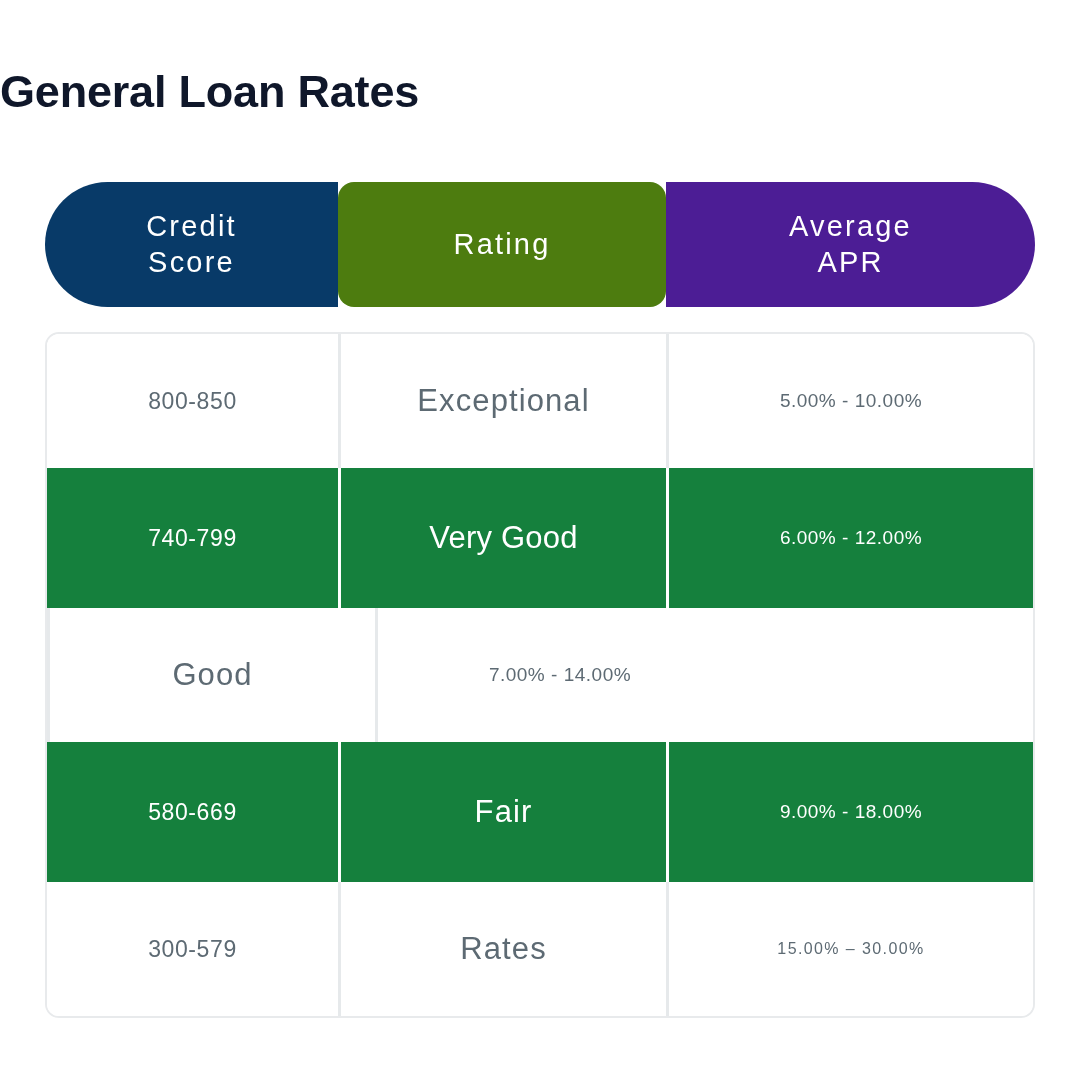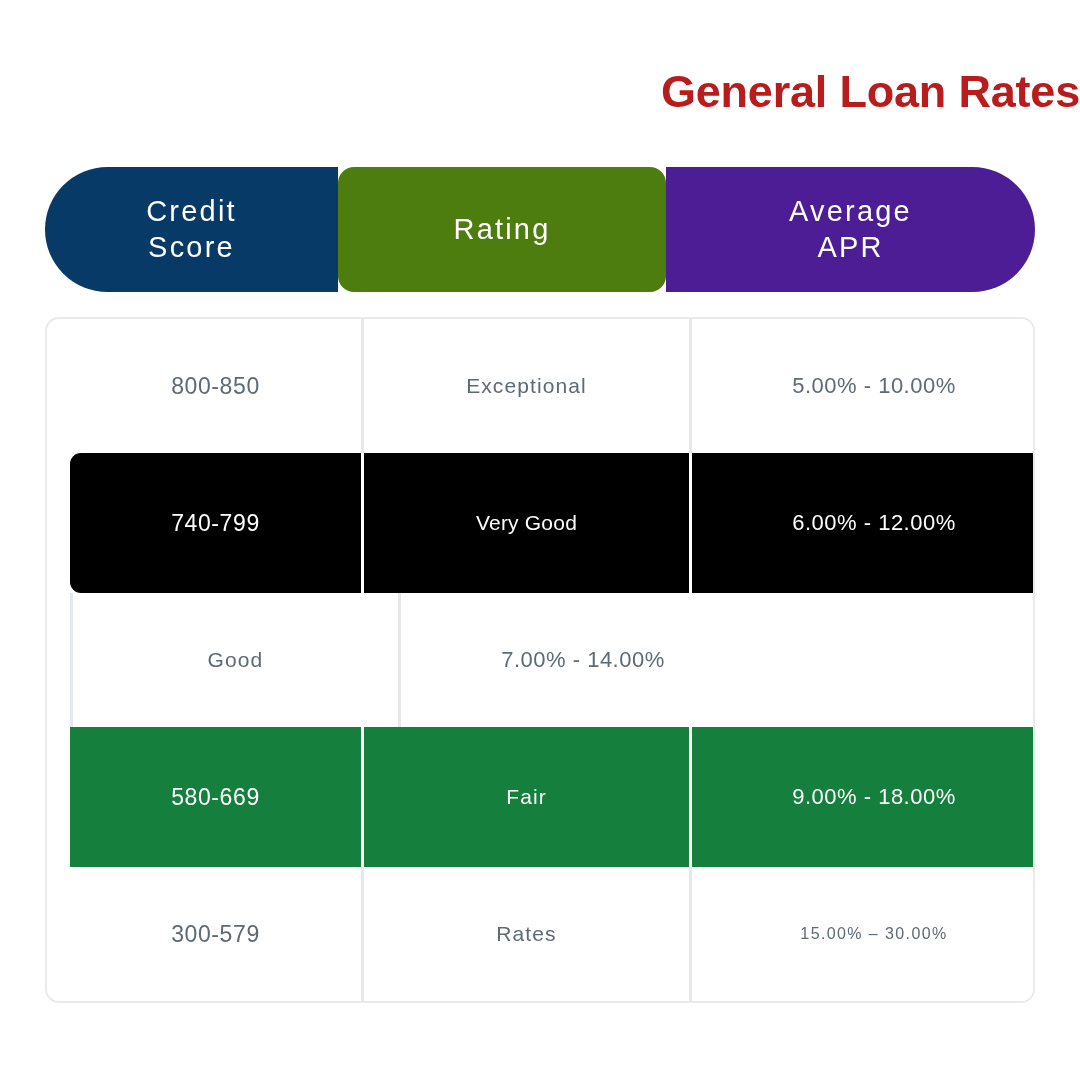--- a/index.html
+++ b/index.html
@@ -20,33 +20,33 @@
     height: 1080px;
     background: #ffffff;
   }
 
   
   .page-title {
     position: absolute;
     left: 0;
     top: 66px;
     width: 1080px;
-    text-align: right;
+    text-align: left;
     font-family: "Liberation Sans", sans-serif;
     font-size: 45px;
     font-weight: bold;
     letter-spacing: -0.2px;
-    color: #b91c1c;
+    color: #0f172a;
   }
 
   
   .table-wrap {
     position: absolute;
     left: 45px;
-    top: 167px;
+    top: 182px;
     width: 960px;
   }
 
   
   .table-header {
     display: flex;
     width: 990px;
     height: 125px;
     border-radius: 63px;
     overflow: hidden;
@@ -78,24 +78,23 @@
     border-radius: 14px;
     overflow: hidden;
     box-sizing: border-box;
     background: #ffffff;
   }
 
   .row {
     display: flex;
     width: 100%;
     box-sizing: border-box;
-    margin-left: 23px;
   }
   .row.r-white { background: #ffffff; }
-  .row.r-navy  { background: #000000; border-radius: 11px; }
+  .row.r-navy  { background: #15803d; }
   .row.r-blue  { background: #15803d; }
 
   .row.h-134 { height: 134px; }
   .row.h-140 { height: 140px; }
 
   .td {
     display: flex;
     align-items: center;
     justify-content: center;
     text-align: center;
@@ -122,31 +121,31 @@
   .cell-score {
     font-size: 23px;
     font-weight: normal;
     letter-spacing: 0.6px;
     color: #5d6a73;
   }
   .r-navy .cell-score, .r-blue .cell-score { color: #ffffff; }
 
   
   .cell-rating {
-    font-size: 21px;
+    font-size: 31px;
     font-weight: normal;
     letter-spacing: 1.1px;
     color: #5d6a73;
   }
   .r-navy .cell-rating, .r-blue .cell-rating { color: #ffffff; }
   .r-navy .cell-rating { letter-spacing: 0.2px; }
 
   
   .cell-apr {
-    font-size: 22px;
+    font-size: 19px;
     font-weight: normal;
     letter-spacing: 0.5px;
     color: #5d6a73;
   }
   .r-navy .cell-apr, .r-blue .cell-apr { color: #ffffff; }
 
   
   .row.last .cell-apr {
     font-size: 16px;
     letter-spacing: 1.4px;

